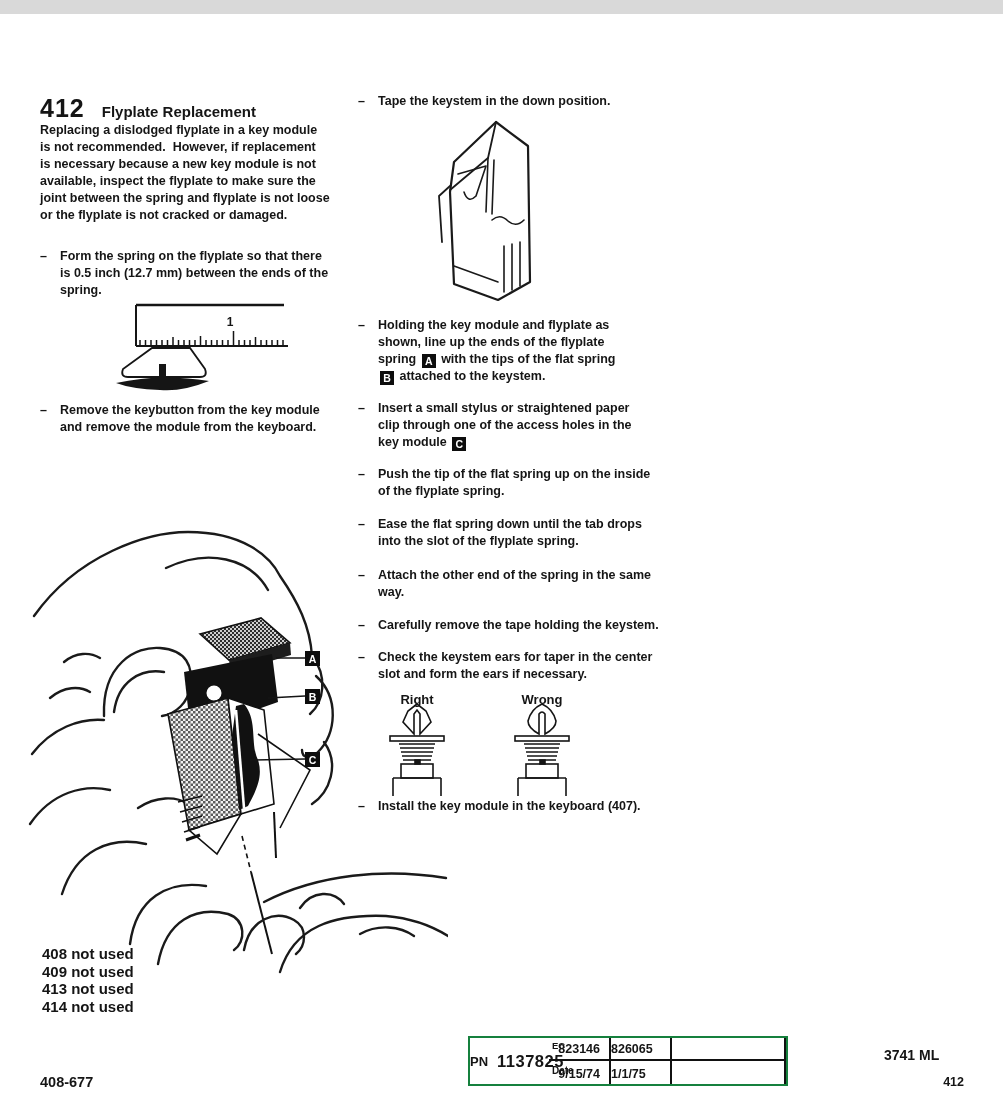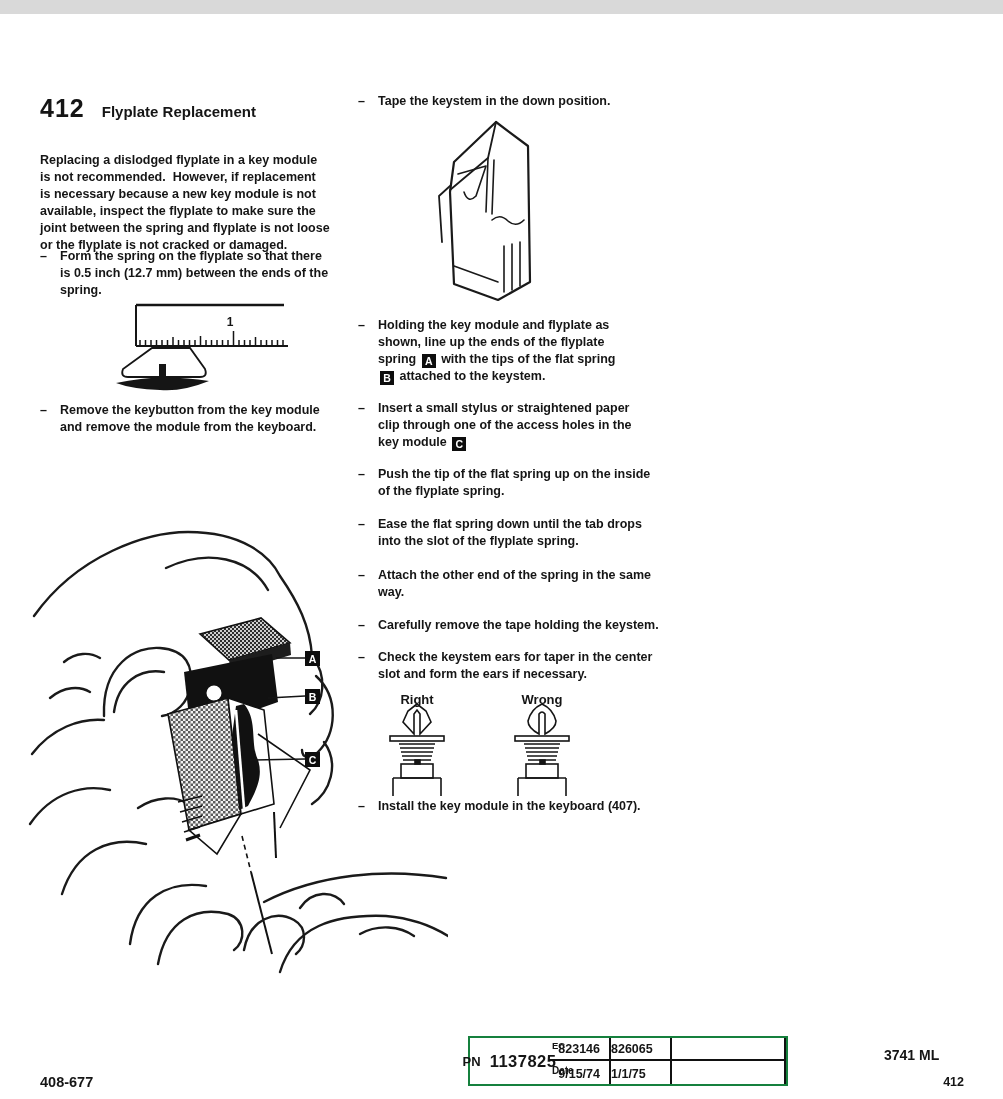--- a/index.html
+++ b/index.html
@@ -30,36 +30,36 @@
     left:468px;top:1022px;width:316px;height:46px;
     border:2px solid #15803d;display:grid;
     grid-template-columns:79px 62px 61px 1fr;
     grid-template-rows:1fr 1fr;font-weight:bold;
   }
   .ec-cell{position:relative;border-right:2px solid #111;}
   .ec-cell.row1{border-bottom:2px solid #111;}
   .ec-cell .cell-label{position:absolute;left:3px;top:2px;font-size:9.5px;}
   .ec-cell .cell-value{position:absolute;right:9px;bottom:3px;font-size:12.5px;}
   .ec-cell.center .cell-value{right:auto;left:0;width:100%;text-align:left;}
-  .pn-cell{grid-row:1/3;display:flex;align-items:center;justify-content:center;gap:9px;}
+  .pn-cell{grid-row:1/3;display:flex;align-items:center;justify-content:space-between;gap:9px;}
   .pn-label{font-size:13px;}
   .pn-value{font-size:16.5px;letter-spacing:0.5px;}
   svg text{font-family:"Liberation Sans", sans-serif;}
 </style>
 </head>
 <body>
 
 <div class="page">
 
   <div class="abs section-title">
     <span class="section-number">412</span>
     <span class="section-name">Flyplate Replacement</span>
   </div>
 
-  <div class="abs body-text multiline" style="left:40px;top:138px;">Replacing a dislodged flyplate in a key module
+  <div class="abs body-text multiline" style="left:40px;top:108px;">Replacing a dislodged flyplate in a key module
 is not recommended.  However, if replacement
 is necessary because a new key module is not
 available, inspect the flyplate to make sure the
 joint between the spring and flyplate is not loose
 or the flyplate is not cracked or damaged.</div>
 
   <div class="abs step body-text" style="left:40px;top:234px;">
     <span class="dash">–</span>
     <div class="rich">Form the spring on the flyplate so that there<br>is 0.5 inch (12.7 mm) between the ends of the<br>spring.</div>
   </div>
@@ -142,20 +142,24 @@
       <path d="M258 152 L287 152 M250 192 L287 190 M232 254 L287 253" stroke="#151515" stroke-width="1.4" fill="none"></path>
       <rect x="287" y="145" width="15" height="15" fill="#0d0d0d"></rect>
       <rect x="287" y="183" width="15" height="15" fill="#0d0d0d"></rect>
       <rect x="287" y="246" width="15" height="15" fill="#0d0d0d"></rect>
       <text x="294.5" y="153" text-anchor="middle" dominant-baseline="central" font-size="10.5" font-weight="bold" fill="#fff">A</text>
       <text x="294.5" y="191" text-anchor="middle" dominant-baseline="central" font-size="10.5" font-weight="bold" fill="#fff">B</text>
       <text x="294.5" y="254" text-anchor="middle" dominant-baseline="central" font-size="10.5" font-weight="bold" fill="#fff">C</text>
     </g>
   </svg>
 
+  <div class="abs notes">408 not used
+409 not used
+413 not used
+414 not used</div>
   <div class="abs page-range">408-677</div>
 
   <div class="abs step body-text" style="left:358px;top:79px;">
     <span class="dash">–</span>
     <div class="rich">Tape the keystem in the down position.</div>
   </div>
 
   <svg class="abs" style="left:424px;top:102px;" width="150" height="195" viewBox="0 0 150 195">
     <g stroke="#1a1a1a" stroke-width="2.2" fill="none" stroke-linejoin="round" stroke-linecap="round">
       <path d="M72 6 L30 46 L26 76 L30 168 L74 184 L106 166 L104 30 Z"></path>

